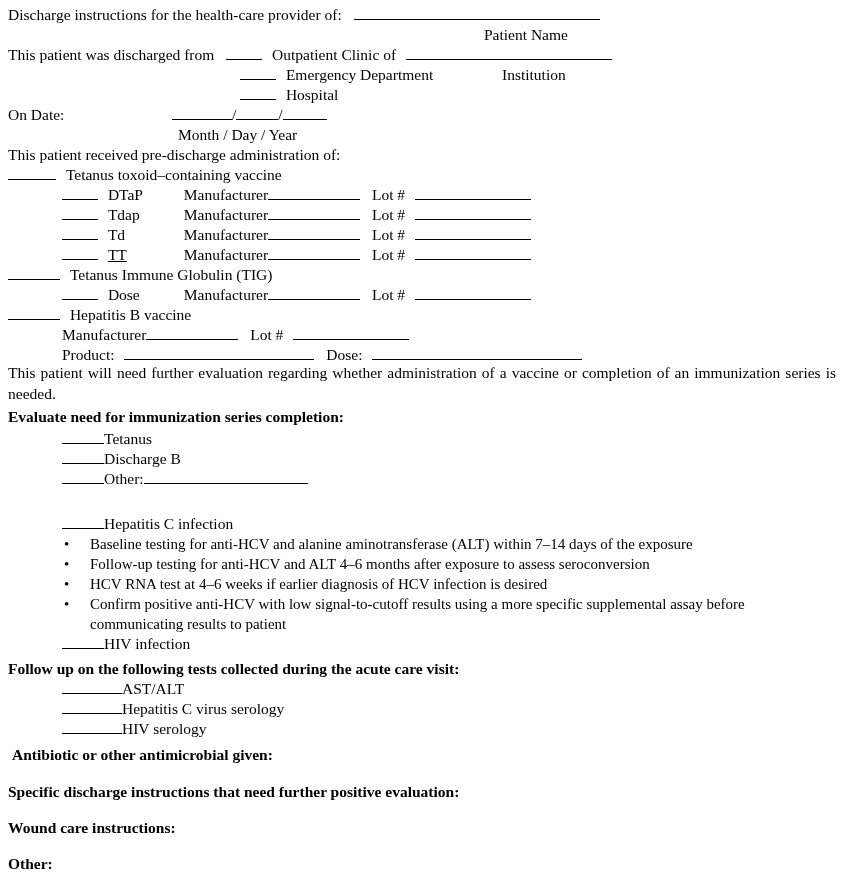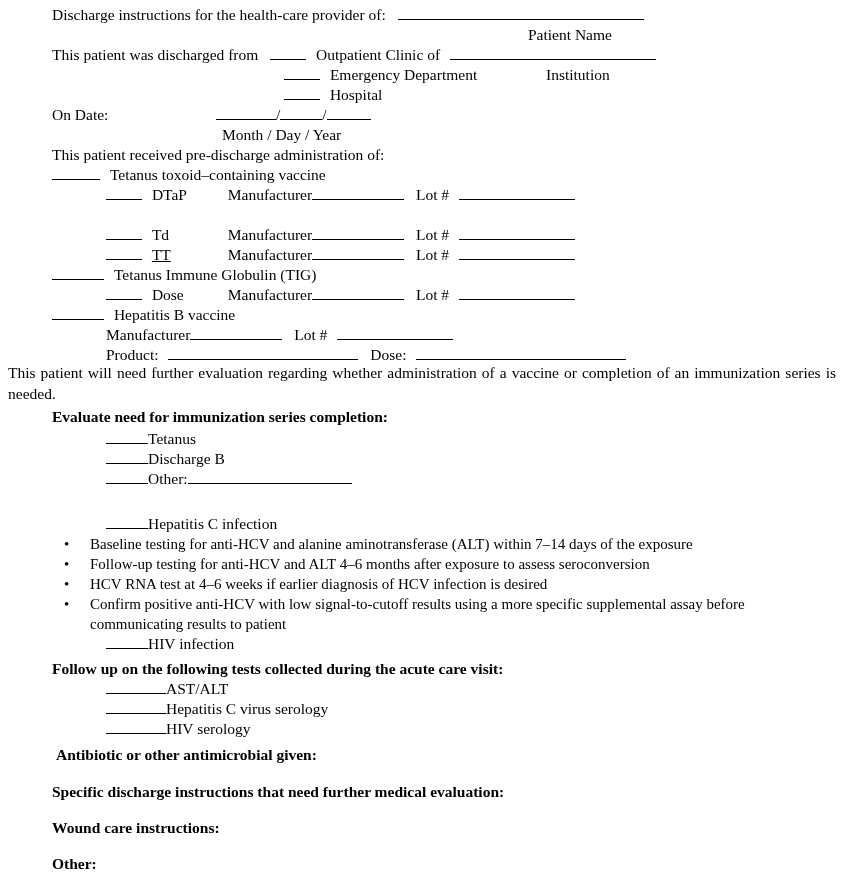--- a/index.html
+++ b/index.html
@@ -21,21 +21,20 @@
     width: 844px;
     height: 884px;
     padding: 0;
   }
   
   .ln {
     position: absolute;
     white-space: nowrap;
     line-height: 20px;
     font-size: 15.5px;
-    margin-left: 44px;
   }
   .bold {
     font-weight: bold;
   }
   
   .blank {
     display: inline-block;
     border-bottom: 1.6px solid #000;
     height: 0.86em;
     vertical-align: baseline;
@@ -114,20 +113,27 @@
   </div>
 
   <div class="ln" style="left:62px; top:185px;">
     <span class="blank" style="width:36px;"></span>
     <span class="sp" style="width:72px; margin-left:6px;">DTaP</span>
     <span>Manufacturer</span><span class="blank" style="width:92px;"></span>
     <span style="margin-left:8px;">Lot #</span>
     <span class="blank" style="width:116px; margin-left:6px;"></span>
   </div>
 
+  <div class="ln" style="left:62px; top:205px;">
+    <span class="blank" style="width:36px;"></span>
+    <span class="sp" style="width:72px; margin-left:6px;">Tdap</span>
+    <span>Manufacturer</span><span class="blank" style="width:92px;"></span>
+    <span style="margin-left:8px;">Lot #</span>
+    <span class="blank" style="width:116px; margin-left:6px;"></span>
+  </div>
 
   <div class="ln" style="left:62px; top:225px;">
     <span class="blank" style="width:36px;"></span>
     <span class="sp" style="width:72px; margin-left:6px;">Td</span>
     <span>Manufacturer</span><span class="blank" style="width:92px;"></span>
     <span style="margin-left:8px;">Lot #</span>
     <span class="blank" style="width:116px; margin-left:6px;"></span>
   </div>
 
   <div class="ln" style="left:62px; top:245px;">
@@ -209,17 +215,17 @@
     <span class="blank" style="width:60px;"></span><span>AST/ALT</span>
   </div>
   <div class="ln" style="left:62px; top:699px;">
     <span class="blank" style="width:60px;"></span><span>Hepatitis C virus serology</span>
   </div>
   <div class="ln" style="left:62px; top:719px;">
     <span class="blank" style="width:60px;"></span><span>HIV serology</span>
   </div>
 
   <div class="ln bold" style="left:12px; top:745px;">Antibiotic or other antimicrobial given:</div>
-  <div class="ln bold" style="left:8px; top:782px;">Specific discharge instructions that need further medical evaluation:</div>
+  <div class="ln bold" style="left:8px; top:782px;">Specific discharge instructions that need further positive evaluation:</div>
   <div class="ln bold" style="left:8px; top:818px;">Wound care instructions:</div>
   <div class="ln bold" style="left:8px; top:854px;">Other:</div>
 
 </div>
 
 </body></html>

